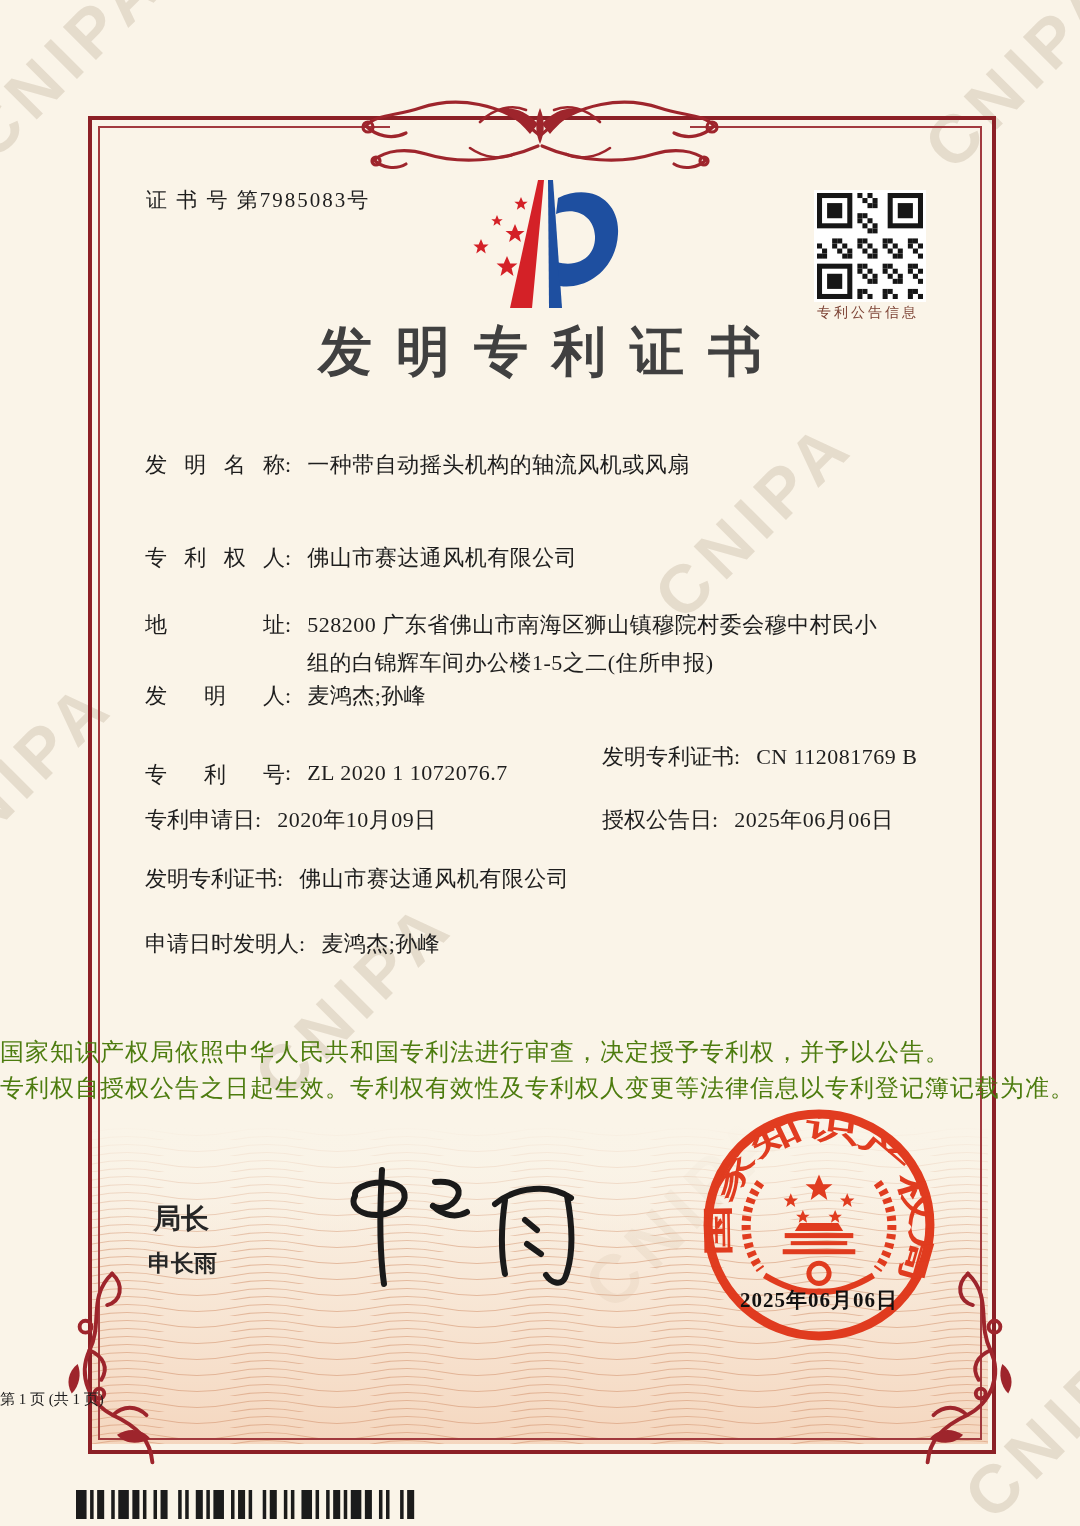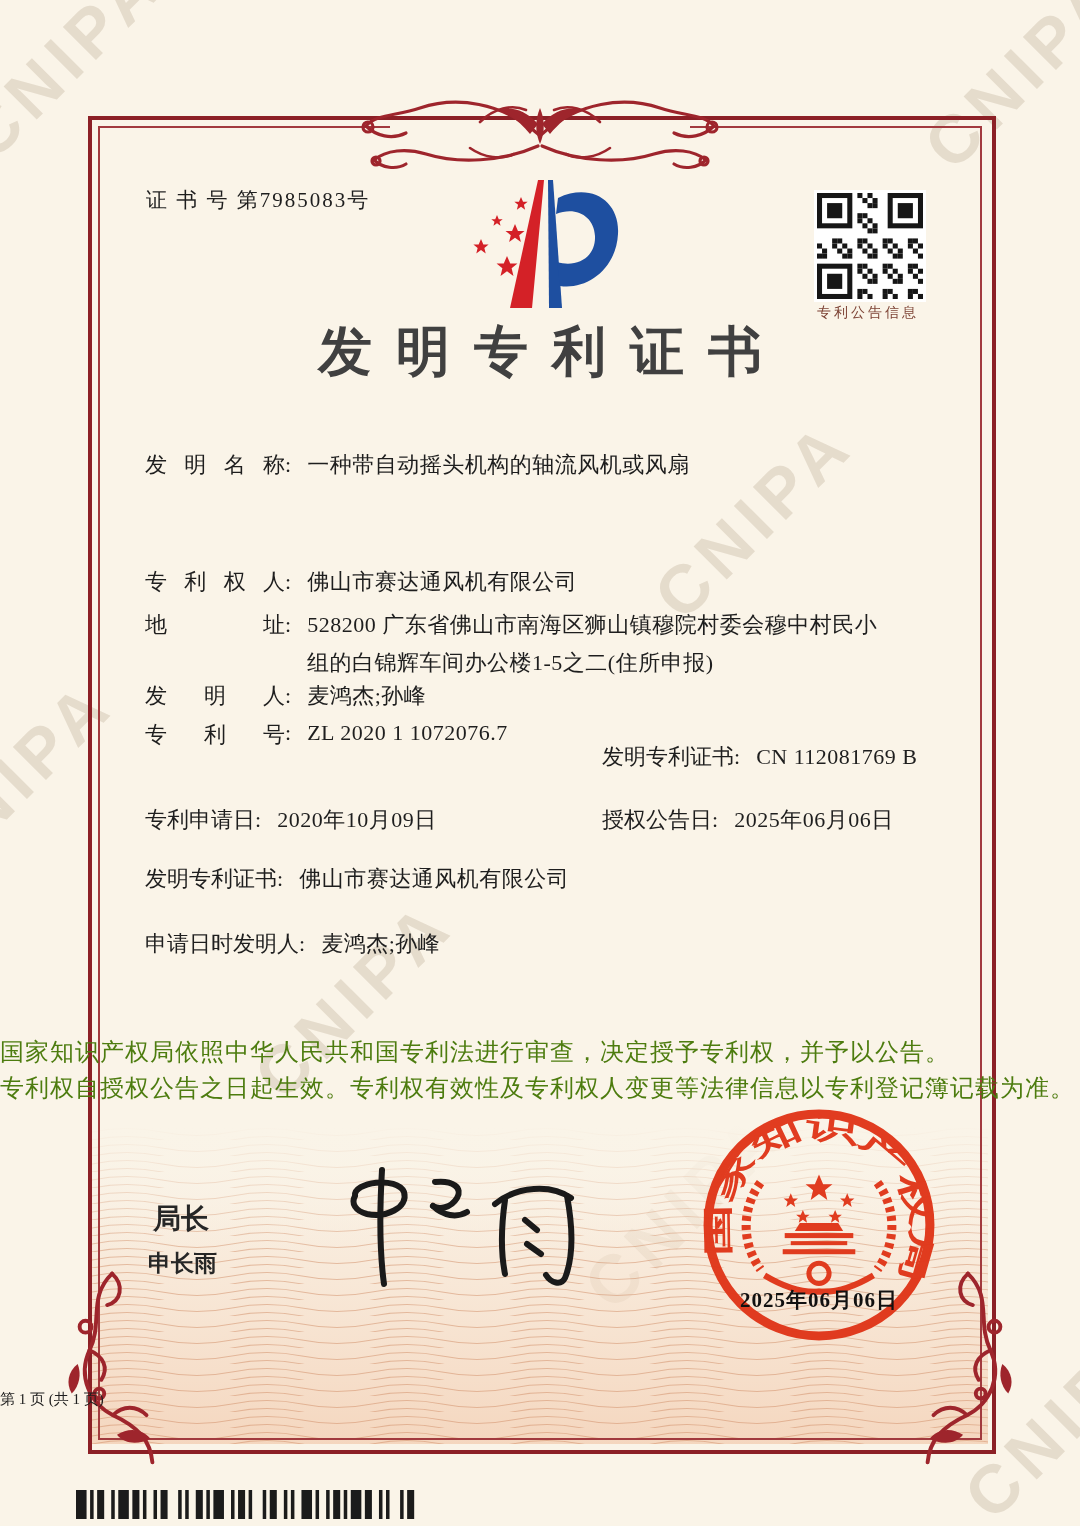--- a/index.html
+++ b/index.html
@@ -245,36 +245,36 @@
     </svg>
 </div>
 <div class="qr-label">专利公告信息</div>
 
 <div class="title">发明专利证书</div>
 
 <div class="row" style="top:450px">
   <span class="flabel">发明名称</span><span class="colon">:</span><span class="fvalue">一种带自动摇头机构的轴流风机或风扇</span>
 </div>
 
-<div class="row" style="top:567px">
+<div class="row" style="top:543px">
   <span class="flabel">专利权人</span><span class="colon">:</span><span class="fvalue">佛山市赛达通风机有限公司</span>
 </div>
 
 <div class="row" style="top:610px">
   <span class="flabel">地址</span><span class="colon">:</span><span class="fvalue">528200 广东省佛山市南海区狮山镇穆院村委会穆中村民小</span>
 </div>
 <div class="row" style="left:307px;top:648px">
   <span class="fvalue">组的白锦辉车间办公楼1-5之二(住所申报)</span>
 </div>
 
 <div class="row" style="top:681px">
   <span class="flabel">发明人</span><span class="colon">:</span><span class="fvalue">麦鸿杰;孙峰</span>
 </div>
 
-<div class="row" style="top:720px">
+<div class="row" style="top:760px">
   <span class="flabel">专利号</span><span class="colon">:</span><span class="fvalue">ZL 2020 1 1072076.7</span>
 </div>
 <div class="row row2" style="top:742px">
   <span>发明专利证书</span><span class="colon">:</span><span class="fvalue">CN 112081769 B</span>
 </div>
 
 <div class="row" style="top:805px">
   <span>专利申请日</span><span class="colon">:</span><span class="fvalue">2020年10月09日</span>
 </div>
 <div class="row row2" style="top:805px">

